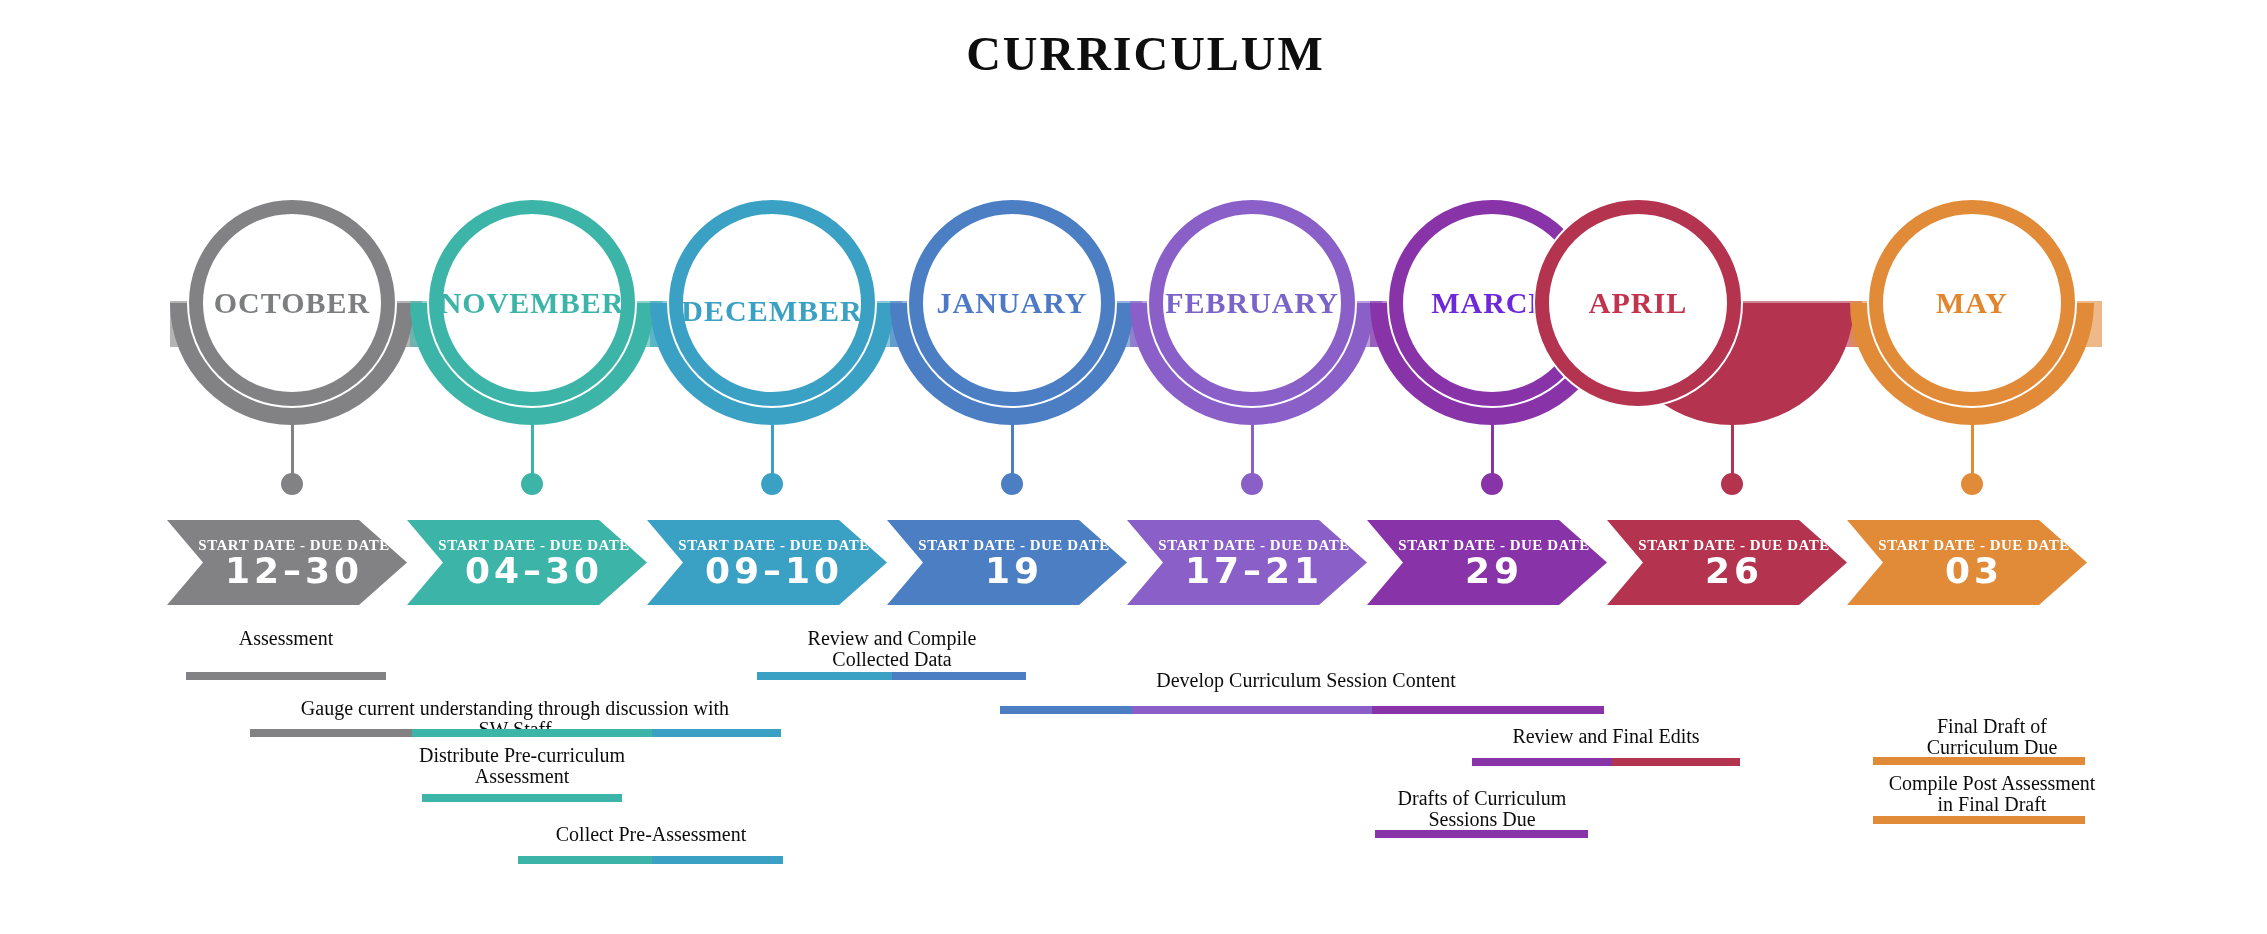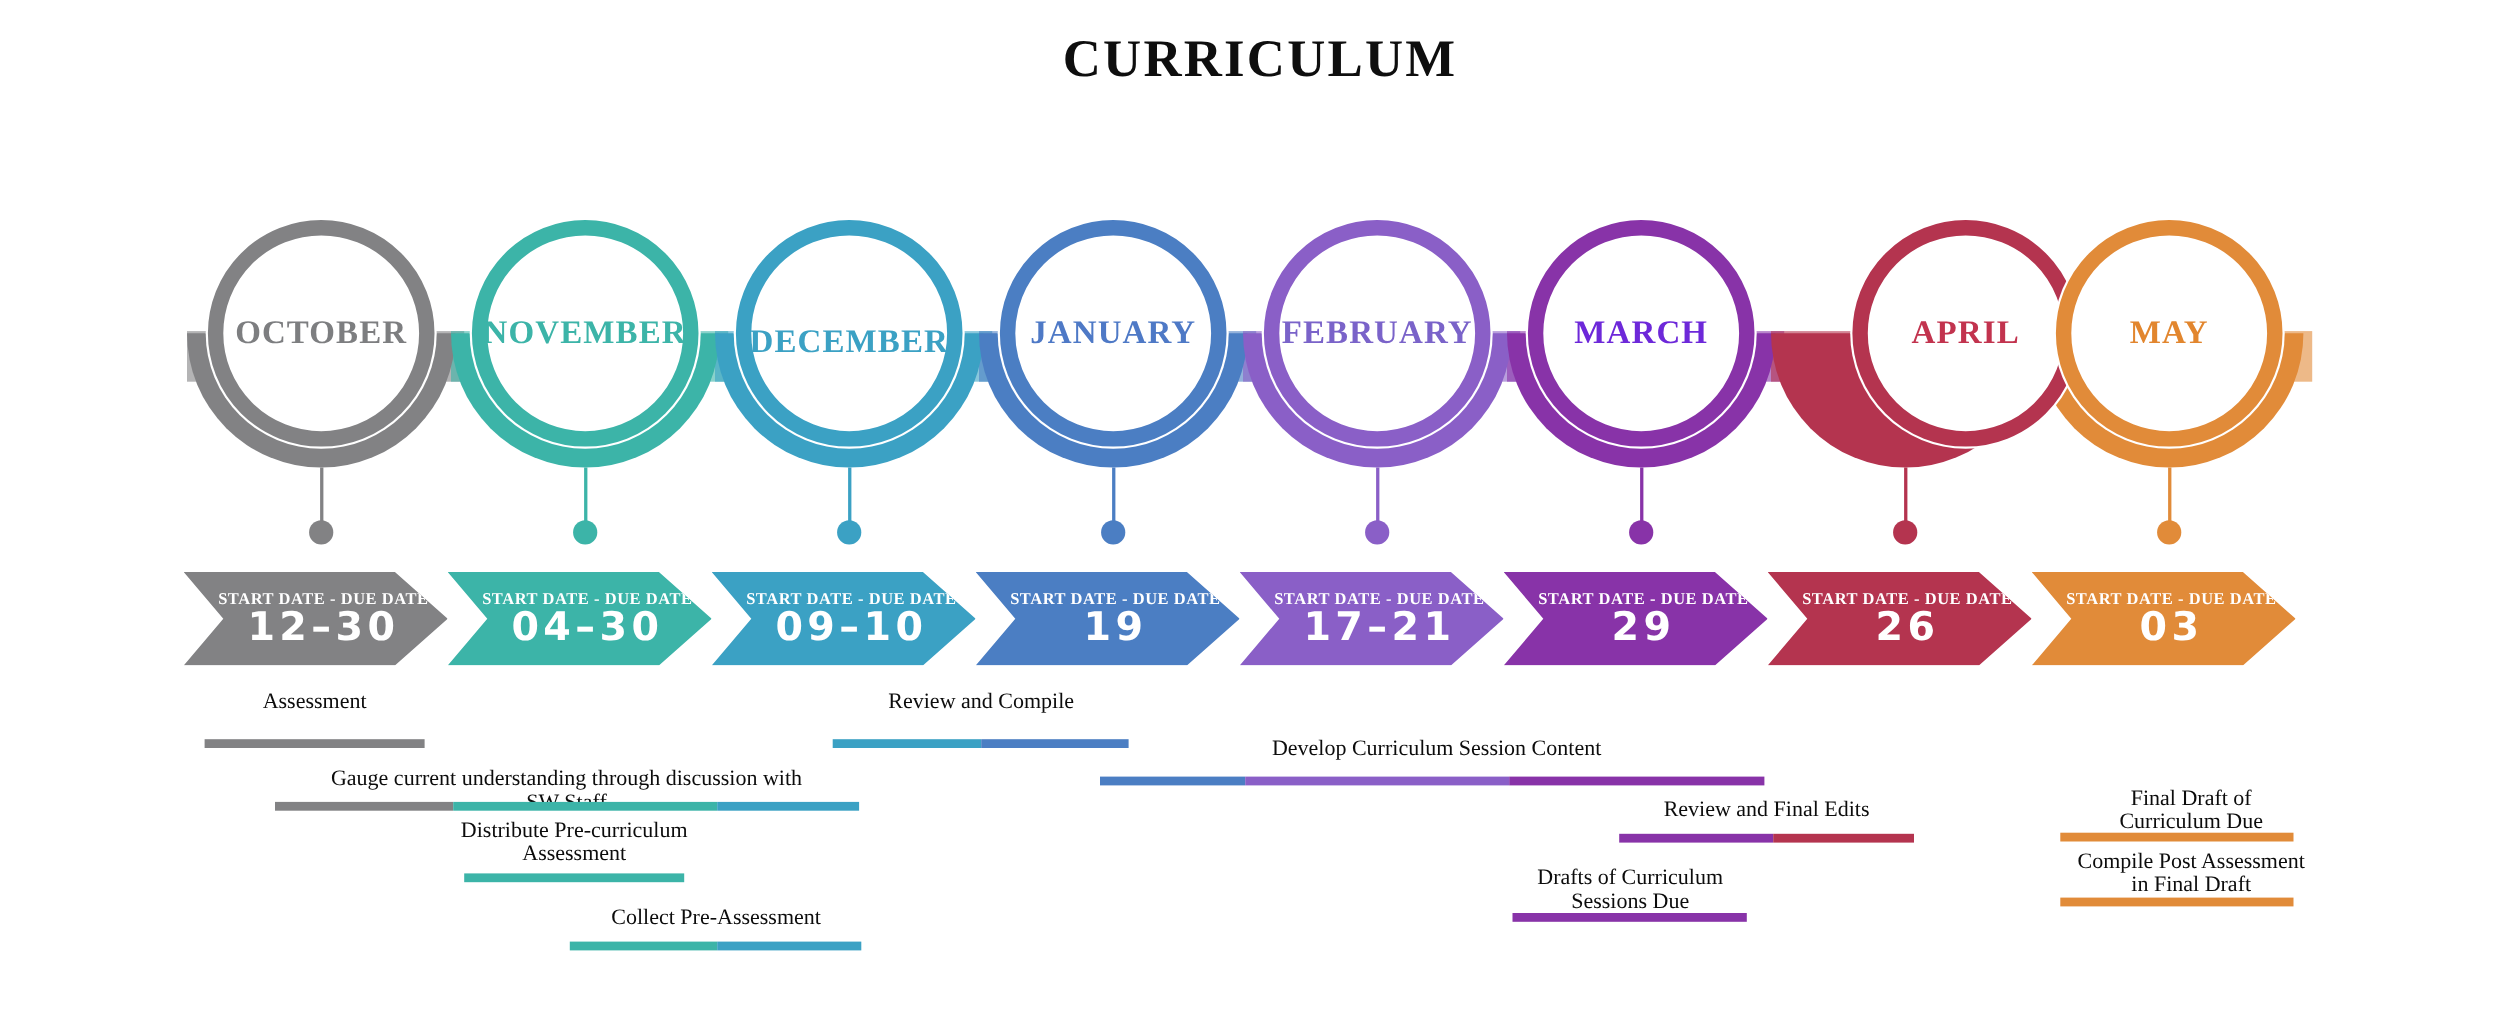--- a/index.html
+++ b/index.html
@@ -104,21 +104,21 @@
         <span class="month-label" style="color: #6d28d9;">MARCH</span>
       </div>
       <div class="stem" style="left: 1490.5px; background: rgb(136, 51, 168);"></div>
       <div class="dot" style="left: 1481px; background: rgb(136, 51, 168);"></div>
       <div class="arrow" style="left: 1367px; background: rgb(136, 51, 168);">
         <div class="date-label">START DATE - DUE DATE</div>
         <div class="date-values">29</div>
       </div>
       <div class="band" style="left: 1610px; width: 252px; background: rgb(180, 52, 79);"></div>
       <div class="cup" style="left: 1610px; background: rgb(180, 52, 79);"></div>
-      <div class="ring" style="left: 1684px; border-color: rgb(180, 52, 79);">
+      <div class="ring" style="left: 1535px; border-color: rgb(180, 52, 79);">
         <span class="month-label" style="color: rgb(194, 51, 78);">APRIL</span>
       </div>
       <div class="stem" style="left: 1730.5px; background: rgb(180, 52, 79);"></div>
       <div class="dot" style="left: 1721px; background: rgb(180, 52, 79);"></div>
       <div class="arrow" style="left: 1607px; background: rgb(180, 52, 79);">
         <div class="date-label">START DATE - DUE DATE</div>
         <div class="date-values">26</div>
       </div>
       <div class="band" style="left: 1850px; width: 252px; background: rgb(225, 139, 57);"></div>
       <div class="cup" style="left: 1850px; background: rgb(225, 139, 57);"></div>
@@ -156,20 +156,21 @@
       </div>
       <div class="task-text" style="left: 421px; top: 824px;">
         <div>Collect Pre-Assessment</div>
       </div>
       <div class="task-bar" style="left: 518px; top: 856px;">
         <span style="width: 134px; background: rgb(60, 180, 168);"></span>
         <span style="width: 131px; background: rgb(59, 161, 196);"></span>
       </div>
       <div class="task-text" style="left: 662px; top: 628px;">
         <div>Review and Compile</div>
+        <div>Collected Data</div>
       </div>
       <div class="task-bar" style="left: 757px; top: 672px;">
         <span style="width: 135px; background: rgb(59, 161, 196);"></span>
         <span style="width: 134px; background: rgb(75, 126, 195);"></span>
       </div>
       <div class="task-text" style="left: 1076px; top: 670px;">
         <div>Develop Curriculum Session Content</div>
       </div>
       <div class="task-bar" style="left: 1000px; top: 706px;">
         <span style="width: 132px; background: rgb(75, 126, 195);"></span>

